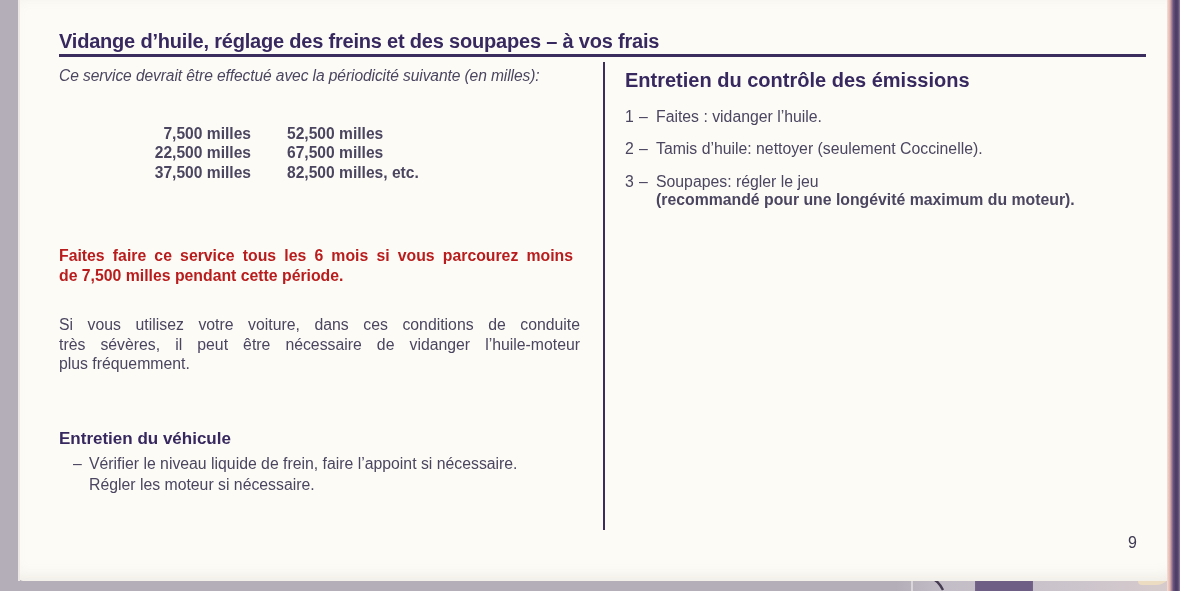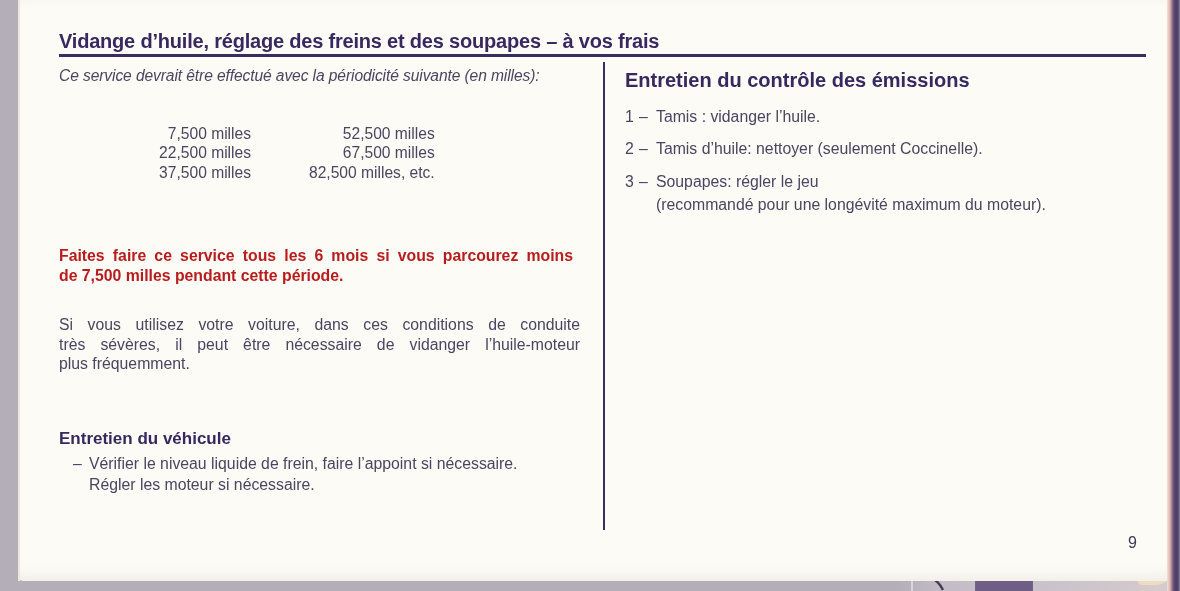--- a/index.html
+++ b/index.html
@@ -67,44 +67,44 @@
     left: 41px; top: 54px;
     width: 1087px; height: 3px;
     background: var(--rule);
   }
   .column-divider {
     left: 585px; top: 62px;
     width: 2px; height: 468px;
     background: var(--rule);
   }
   .intro { left: 41px; top: 68px; font-size: 15.6px; white-space: nowrap; letter-spacing: -0.1px; font-style: italic; }
-  .mileage { left: 75px; top: 124px; font-size: 15.6px; display: flex; }
+  .mileage { left: 75px; top: 124px; font-size: 15.6px; display: flex; font-weight: bold; }
   .mileage div { line-height: 19.3px; }
   .m-col1 { width: 158px; text-align: right; }
-  .m-col2 { margin-left: 58px; text-align: right; }
+  .m-col2 { margin-left: 36px; text-align: left; }
   .notice {
     left: 41px; top: 246px; width: 514px;
     font-size: 15.8px; font-weight: 700; color: #b91c1c;
   }
   .notice div, .severe div { line-height: 19.6px; }
   .severe { left: 41px; top: 315px; width: 521px; font-size: 15.8px; }
   .jline { text-align: justify; text-align-last: justify; }
   .veh-head { left: 41px; top: 430px; font-size: 17px; font-weight: 700; color: var(--heading); }
   .veh-list { left: 55px; top: 453px; font-size: 15.8px; display: flex; }
   .veh-list .dash-col { width: 16px; line-height: 21.4px; }
   .veh-list .li-lines div { line-height: 21.4px; }
   .rc-head { left: 607px; top: 70px; font-size: 20px; font-weight: 700; color: var(--heading); }
   .rc-item { left: 607px; font-size: 15.8px; }
   .rc-row { display: flex; }
   .rc-row .num { width: 14px; }
   .rc-row .dash { width: 17px; }
   .rc-i1 { top: 109px; }
   .rc-i2 { top: 141px; }
   .rc-i3 { top: 174px; }
-  .rc-sub { margin-left: 31px; margin-top: 5px; line-height: 1.25; }
+  .rc-sub { margin-left: 31px; line-height: 1.25; font-weight: bold; }
   .page-num { left: 1110px; top: 535px; font-size: 16px; color: #3e3852; }
 </style>
 </head>
 <body>
 
 <div class="scan">
 
   <div class="strip-line"></div>
   <svg class="curl-svg" width="24" height="14" viewBox="0 0 24 14">
     <path d="M3,1 Q10,3 15,13" fill="none" stroke="#453c52" stroke-width="2.4"></path>
@@ -154,21 +154,21 @@
         <div>Régler les moteur si nécessaire.</div>
       </div>
     </div>
 
     <div class="abs rc-head">Entretien du contrôle des émissions</div>
 
     <div class="abs rc-item rc-i1">
       <div class="rc-row">
         <span class="num">1</span>
         <span class="dash">–</span>
-        <span>Tamis : vidanger l’huile.</span>
+        <span>Faites : vidanger l’huile.</span>
       </div>
     </div>
 
     <div class="abs rc-item rc-i2">
       <div class="rc-row">
         <span class="num">2</span>
         <span class="dash">–</span>
         <span>Tamis d’huile: nettoyer (seulement Coccinelle).</span>
       </div>
     </div>

